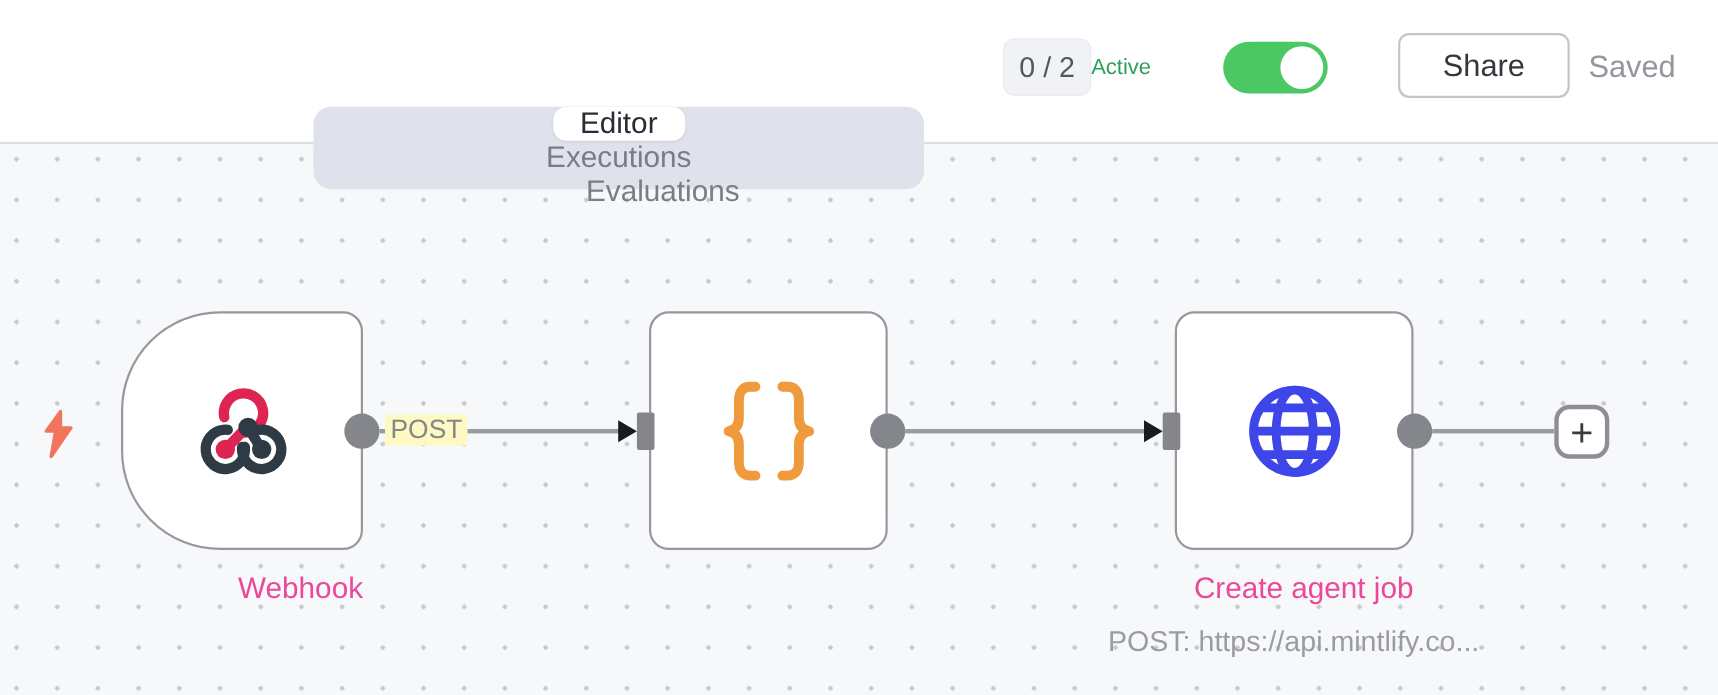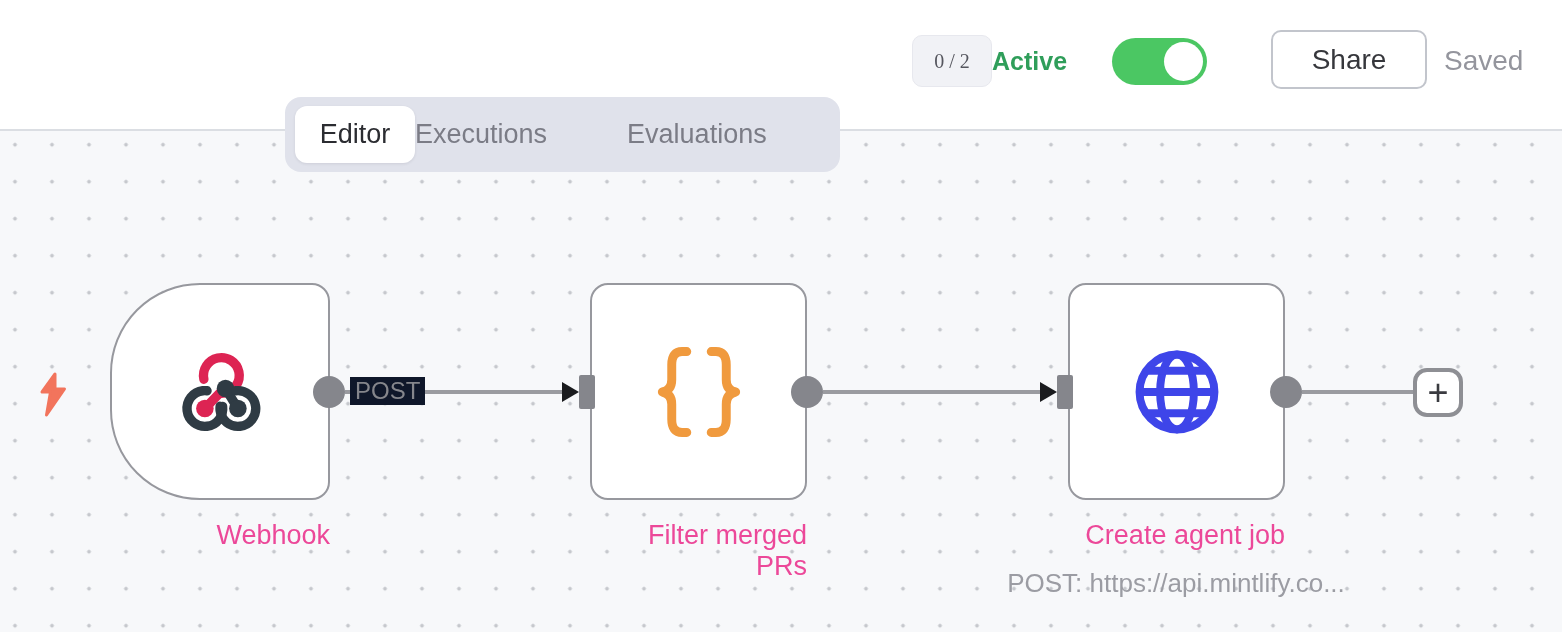--- a/index.html
+++ b/index.html
@@ -14,25 +14,25 @@
     background-image:radial-gradient(circle, #c6c8cd 1.9px, transparent 2.1px);
     background-size:37px 37px;
     background-position:-3.5px -4.8px;
   }
   .header-divider { position:absolute; left:0; top:129px; width:1562px; height:2px; background:#dbdee3; }
 
   
   .counter-badge {
     position:absolute; left:912px; top:35px; width:80px; height:52px;
     background:#f1f2f6; border:1px solid #e7e8ee; border-radius:10px;
-    color:#55565e; font-size:20px; display:flex; align-items:center; justify-content:center;font-family:Liberation Serif, serif;
+    color:#55565e; font-size:26px; display:flex; align-items:center; justify-content:center;
   }
   .active-label {
     position:absolute; left:992px; top:35px; height:52px; display:flex; align-items:center;
-    color:#2f9e5a; font-size:25px; font-weight:700;
+    color:#2f9e5a; font-size:20px; font-weight:400;
   }
   .toggle {
     position:absolute; left:1112px; top:38px; width:95px; height:47px;
     background:#4bc763; border-radius:24px; cursor:pointer;
   }
   .toggle .knob {
     position:absolute; right:4px; top:4px; width:39px; height:39px;
     background:#ffffff; border-radius:50%;
   }
   .share-btn {
@@ -43,21 +43,21 @@
   }
   .saved-label {
     position:absolute; left:1444px; top:35px; height:52px; display:flex; align-items:center;
     color:#94959d; font-size:28px; font-weight:500;
   }
 
   
   .tabs {
     position:absolute; left:285px; top:97px; width:555px; height:75px;
     background:#e0e2eb; border-radius:16px; z-index:5;
-    display:flex; align-items:center; padding:0 10px;
+    display:flex; align-items:center; padding:0 10px;flex-direction:column;
   }
   .tab { font-size:27px; color:#7b7c86; cursor:pointer; white-space:nowrap; }
   .tab.active {
     background:#ffffff; color:#2b2c31; font-weight:500;
     border-radius:12px; height:57px; width:120px;
     display:flex; align-items:center; justify-content:center;
     box-shadow:0 1px 3px rgba(40,44,60,.10);
   }
   .tab.executions { }
   .tab.evaluations { margin-left:80px; }
@@ -108,21 +108,21 @@
   .arrowhead {
     position:absolute; top:382px; width:0; height:0; z-index:3;
     border-top:10px solid transparent; border-bottom:10px solid transparent;
     border-left:17px solid #1a1b1e;
   }
   .arrowhead.a1 { left:562px; }
   .arrowhead.a2 { left:1040px; }
 
   .wire-label {
     position:absolute; left:350px; top:377px; z-index:2;
-    color:#85868c; font-size:24px; background:#0f172a; padding:0 5px;
+    color:#85868c; font-size:24px; background:#fef9c3; padding:0 5px;
   }
 
   
   .add-btn {
     position:absolute; left:1413px; top:368px; width:50px; height:49px;
     background:#ffffff; border:4px solid #8e8f94; border-radius:14px;
     display:flex; align-items:center; justify-content:center;
     color:#3a3b40; font-size:36px; font-weight:300; line-height:1;
     cursor:pointer; z-index:2;
   }
@@ -204,17 +204,16 @@
   <div class="arrowhead a1"></div>
   <div class="arrowhead a2"></div>
   <div class="in-port p1"></div>
   <div class="in-port p2"></div>
 
   <div class="add-btn">
     <span>+</span>
   </div>
 
   <div class="node-label l1">Webhook</div>
-  <div class="node-label l2">Filter merged PRs</div>
   <div class="node-label l3">Create agent job</div>
   <div class="node-subtitle">POST: https://api.mintlify.co...</div>
 
 </div>
 
 </body></html>

